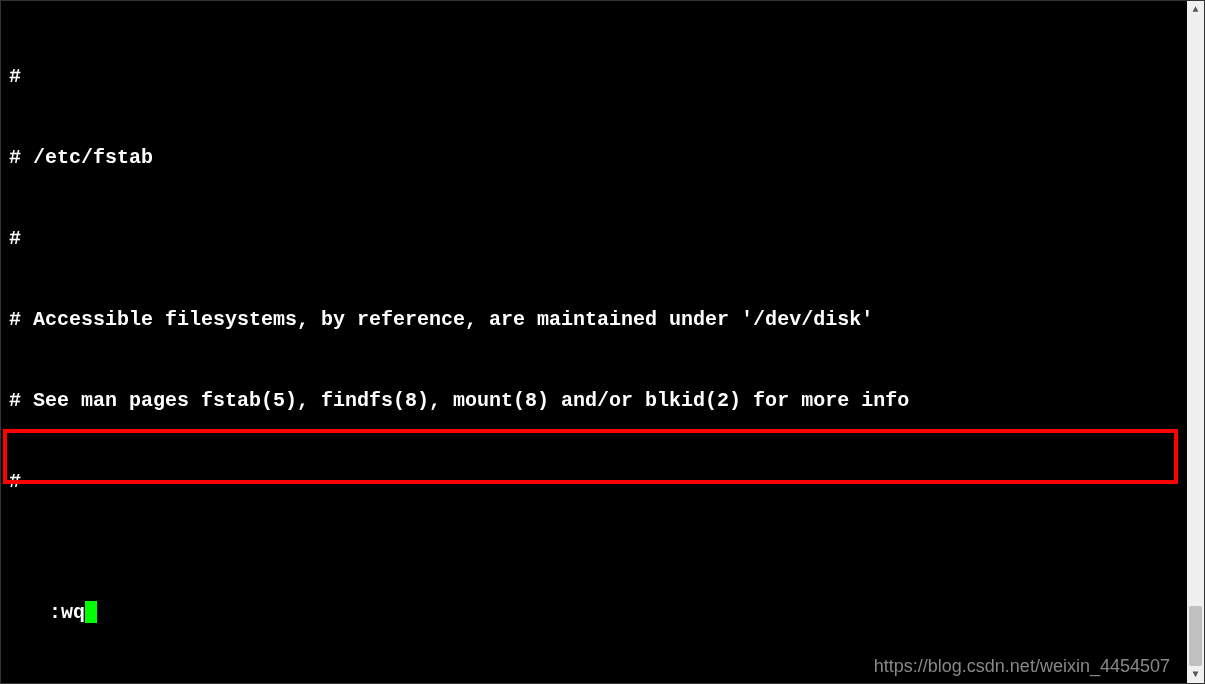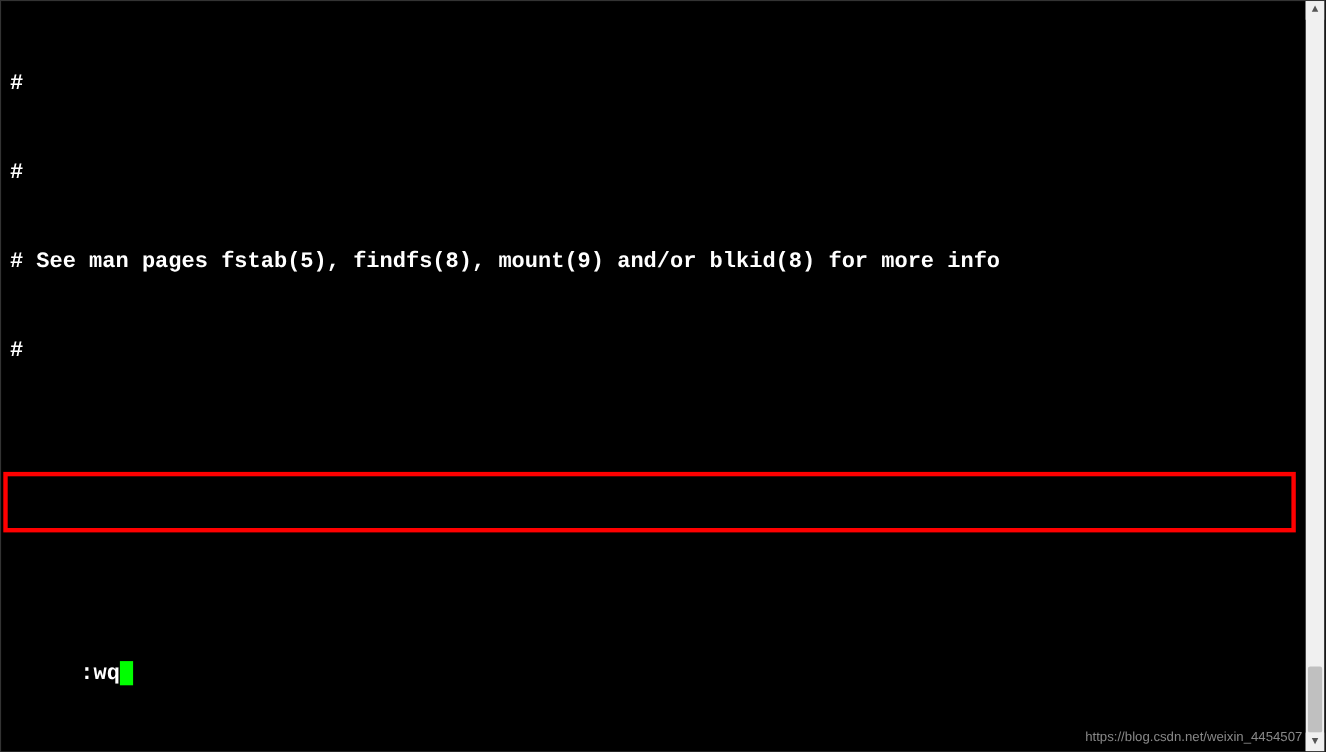--- a/index.html
+++ b/index.html
@@ -39,28 +39,28 @@
       display: inline-block;
       background: #00ff00;
       width: 12px;
       height: 22px;
       vertical-align: text-bottom;
       margin-bottom: 1px;
     }
     .command-line {
       position: absolute;
       bottom: 30px;
-      left: 24px;
+      left: 0;
     }
     .watermark {
       position: absolute;
       bottom: 6px;
-      right: 20px;
+      right: 34px;
       color: #888;
-      font-size: 12px;
+      font-size: 18px;
       font-weight: normal;
       font-family: Arial, sans-serif;
       text-align: center;
     }
     .scrollbar {
       position: absolute;
       right: 0;
       top: 0;
       width: 17px;
       height: 100%;
@@ -98,22 +98,24 @@
       width: 13px;
       background: #c0c0c0;
       border-radius: 2px;
     }
   </style>
 </head>
 <body>
 
 <div class="terminal">
   <div class="line">#</div>
+  <div class="line"># /etc/fstab</div>
   <div class="line">#</div>
-  <div class="line"># See man pages fstab(5), findfs(8), mount(9) and/or blkid(8) for more info</div>
+  <div class="line"># Accessible filesystems, by reference, are maintained under '/dev/disk'</div>
+  <div class="line"># See man pages fstab(5), findfs(8), mount(8) and/or blkid(2) for more info</div>
   <div class="line">#</div>
   
   
   <div class="line"></div>
   
   
   
   
   
   

